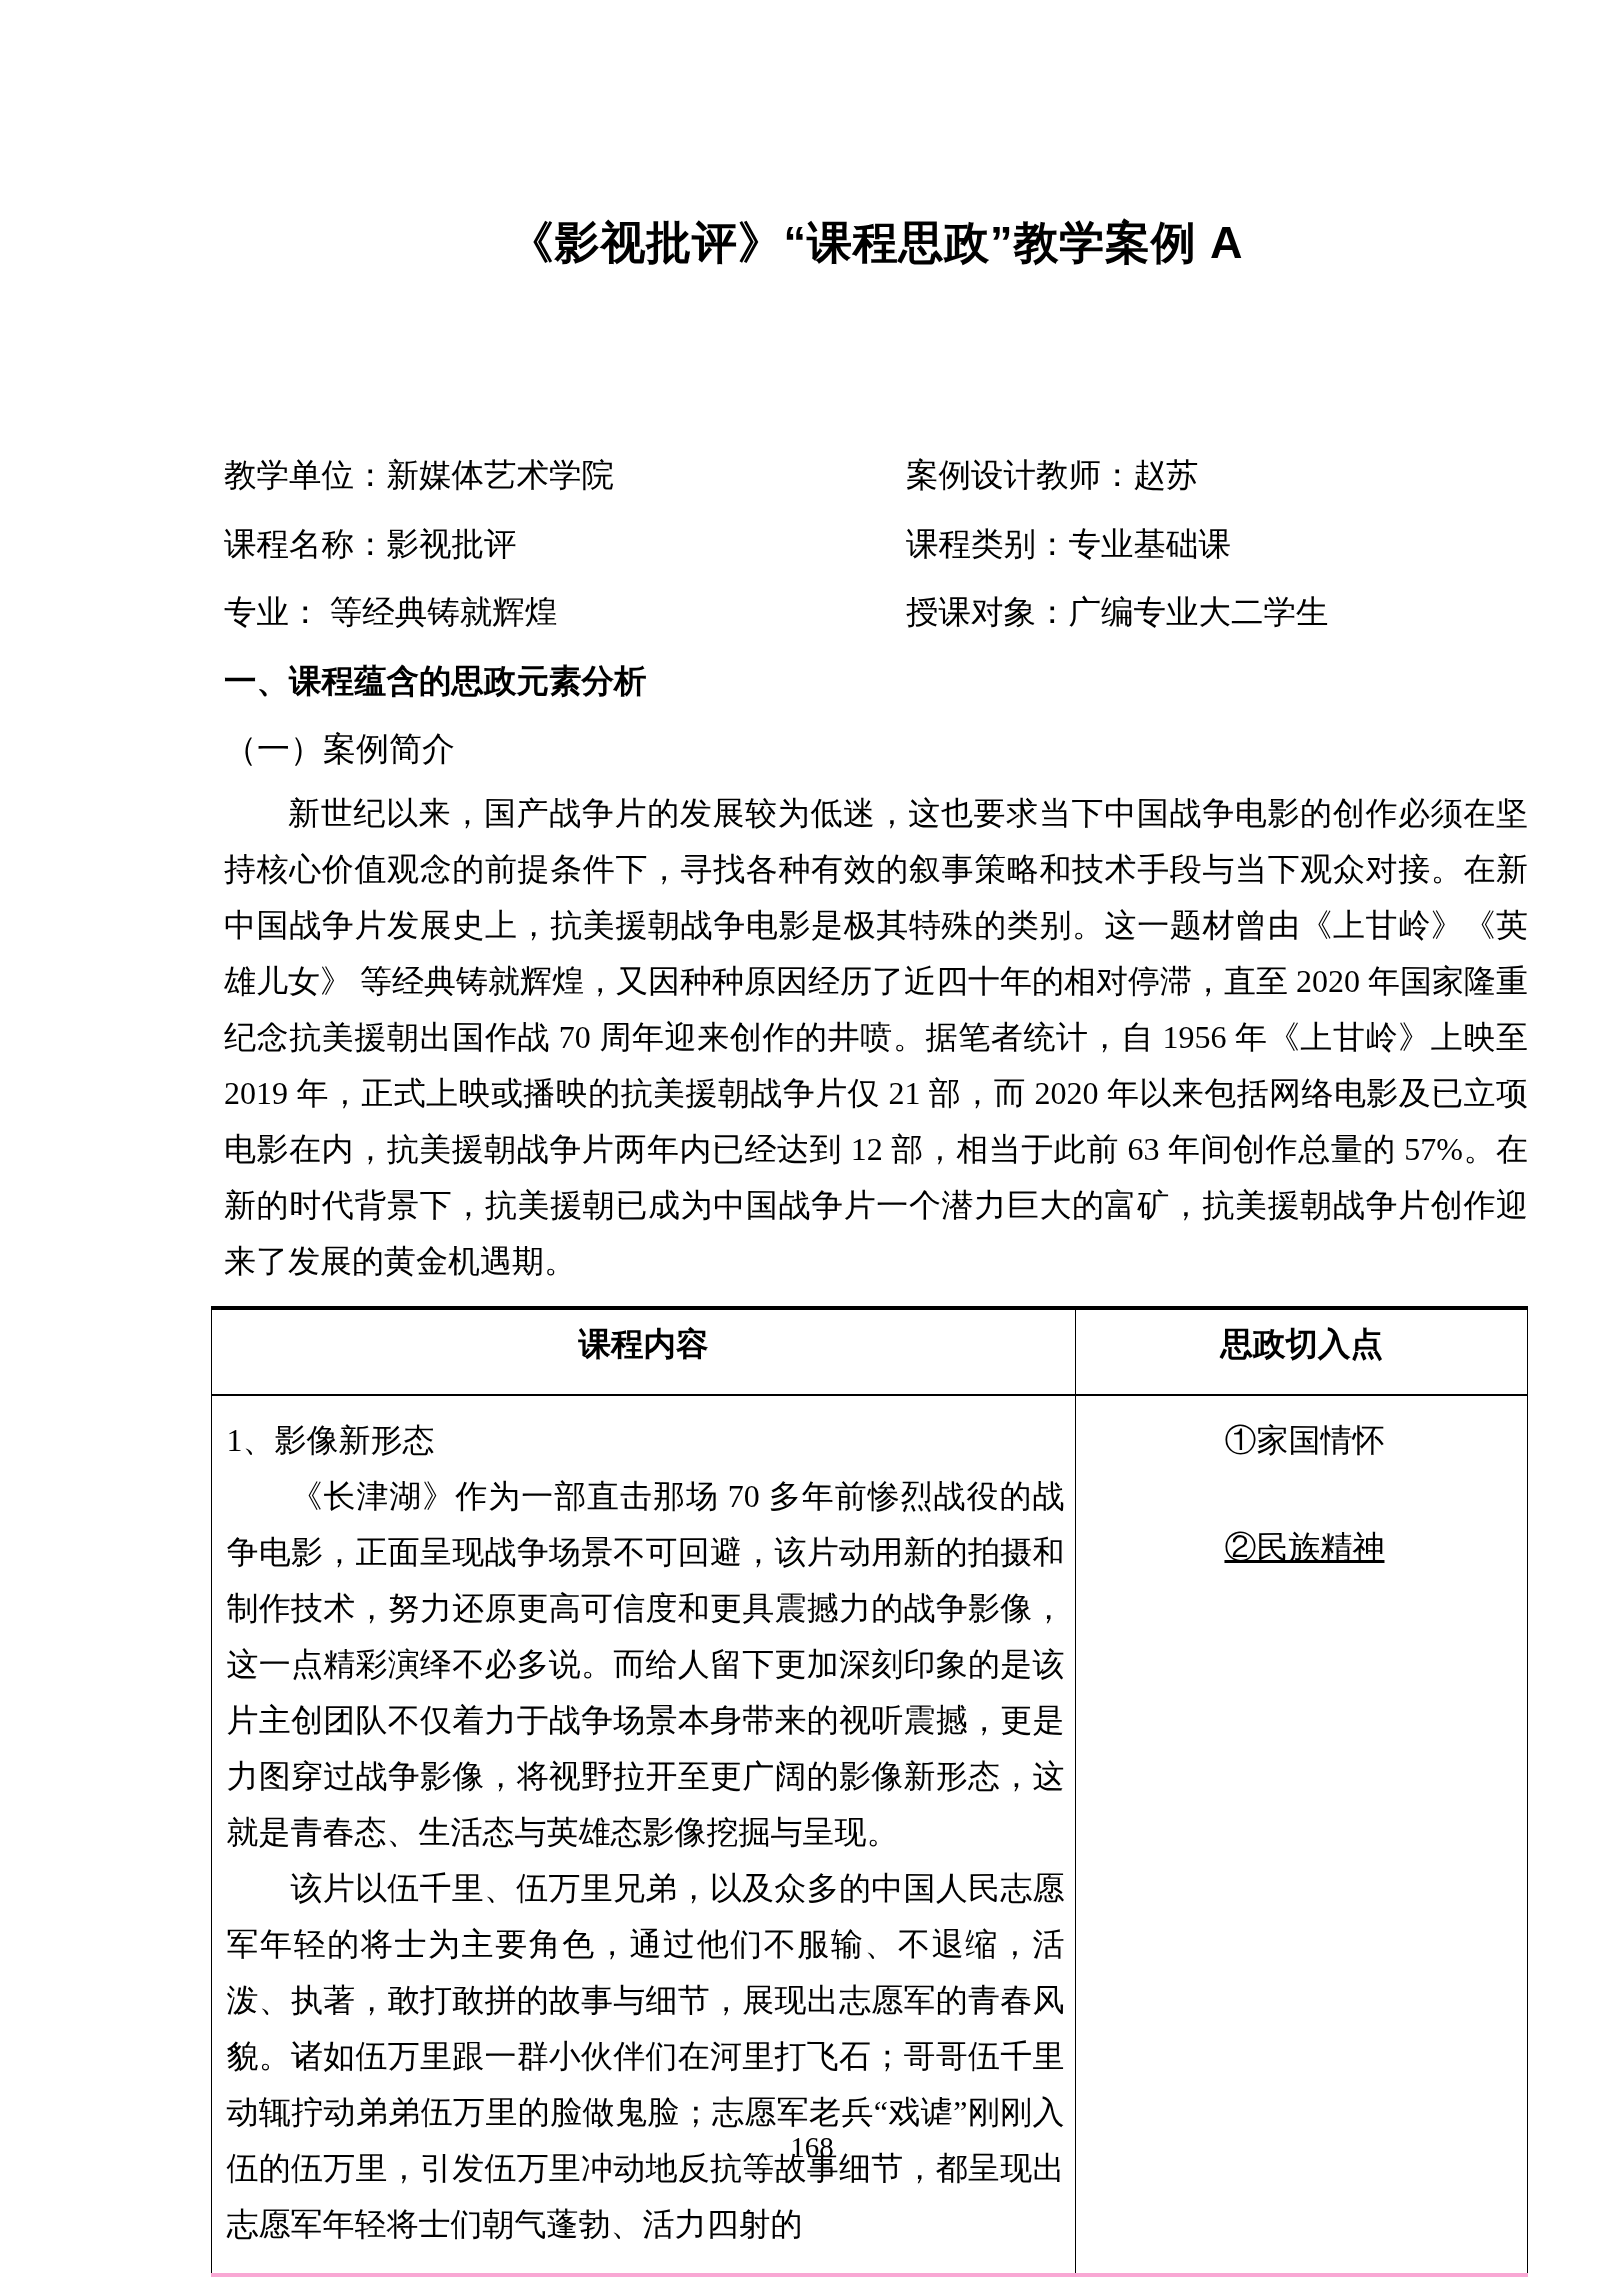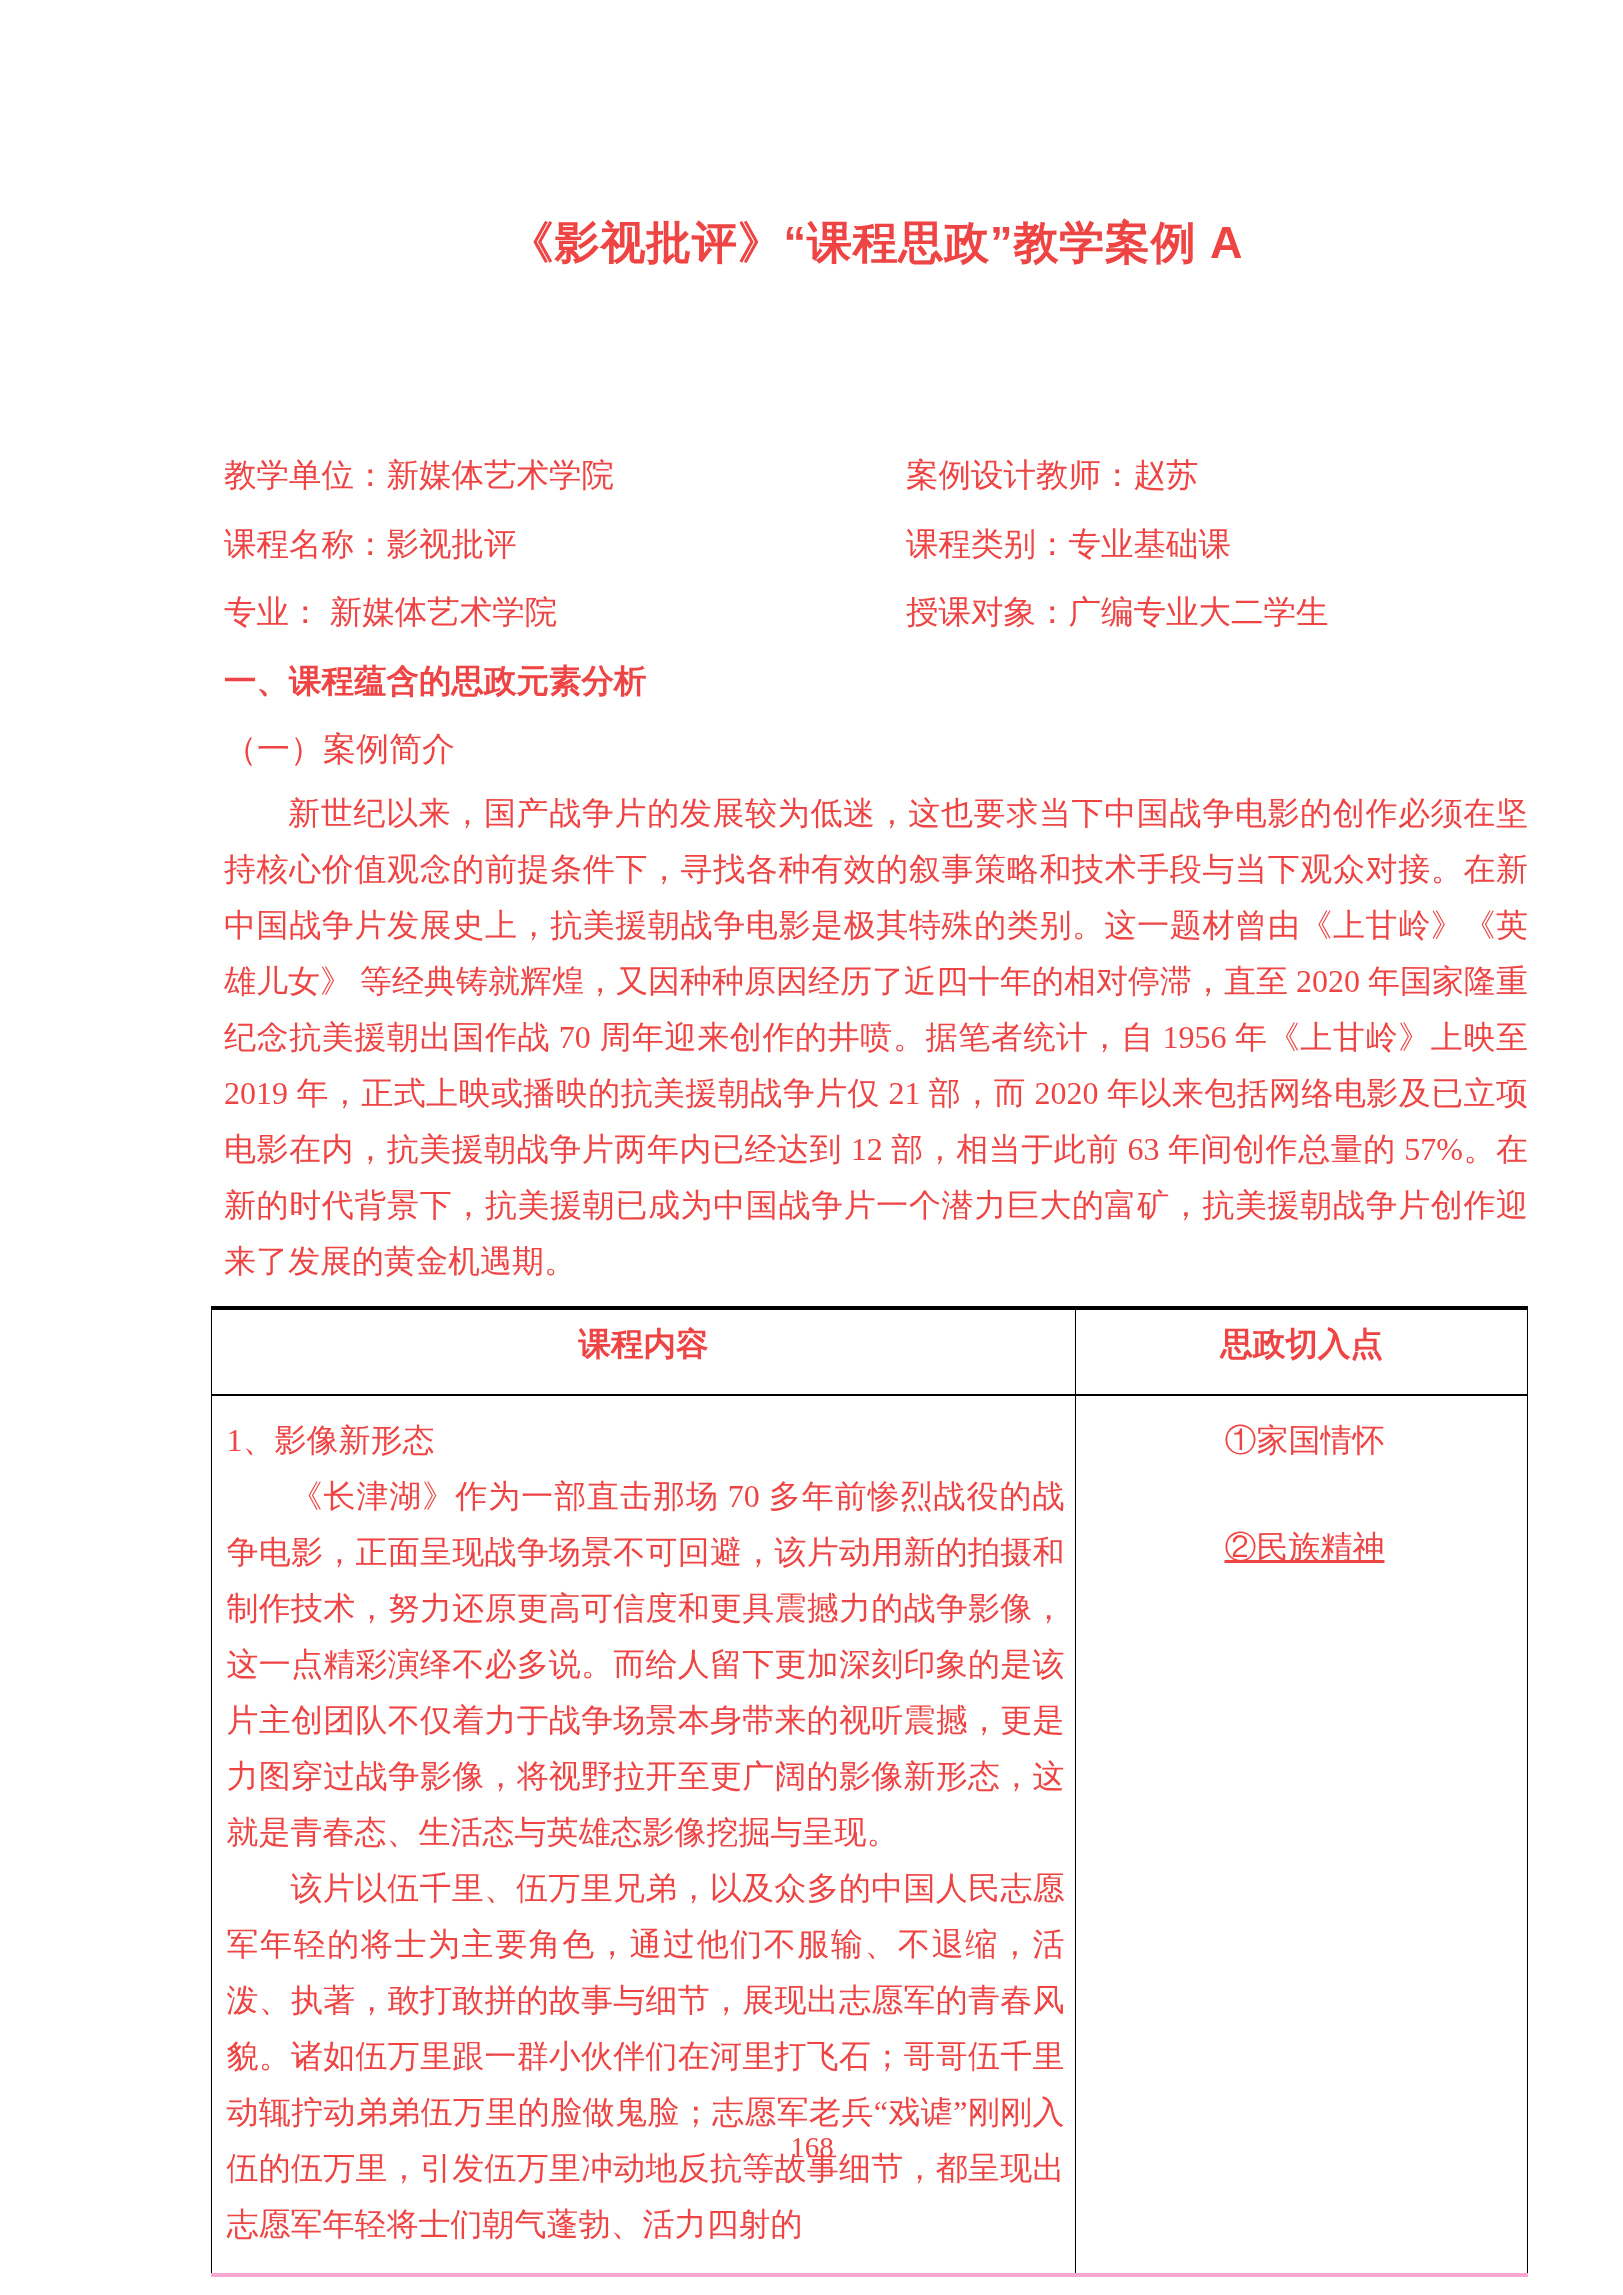--- a/index.html
+++ b/index.html
@@ -2,21 +2,21 @@
 <html lang="zh" style="font-size:12.7px"><head>
 <meta charset="utf-8">
 <style>
   * { box-sizing: border-box; margin: 0; padding: 0; }
   html, body { background: #ffffff; }
   .page {
     position: relative;
     width: 1624px;
     height: 2295px;
     background: #ffffff;
-    color: #ef4444;
+    color: #000000;
     font-family: "Liberation Serif", "DejaVu Serif", serif;
     overflow: hidden;
   }
   .content {
     position: absolute;
     left: 224px;
     top: 0;
     width: 1304px;
   }
   .doc-title {
@@ -105,21 +105,21 @@
 <div class="page">
   <div class="content">
 
     <div class="doc-title">《影视批评》“课程思政”教学案例 A</div>
 
     <div class="meta-grid">
       <div>教学单位：新媒体艺术学院</div>
       <div>案例设计教师：赵苏</div>
       <div>课程名称：影视批评</div>
       <div>课程类别：专业基础课</div>
-      <div>专业： 新媒体艺术学院</div>
+      <div>专业： 等经典铸就辉煌</div>
       <div>授课对象：广编专业大二学生</div>
     </div>
 
     <div class="section-heading">一、课程蕴含的思政元素分析</div>
 
     <div class="section-subheading">（一）案例简介</div>
 
     <div class="intro-paragraph">新世纪以来，国产战争片的发展较为低迷，这也要求当下中国战争电影的创作必须在坚持核心价值观念的前提条件下，寻找各种有效的叙事策略和技术手段与当下观众对接。在新中国战争片发展史上，抗美援朝战争电影是极其特殊的类别。这一题材曾由《上甘岭》《英雄儿女》 等经典铸就辉煌，又因种种原因经历了近四十年的相对停滞，直至 2020 年国家隆重纪念抗美援朝出国作战 70 周年迎来创作的井喷。据笔者统计，自 1956 年《上甘岭》上映至 2019 年，正式上映或播映的抗美援朝战争片仅 21 部，而 2020 年以来包括网络电影及已立项电影在内，抗美援朝战争片两年内已经达到 12 部，相当于此前 63 年间创作总量的 57%。在新的时代背景下，抗美援朝已成为中国战争片一个潜力巨大的富矿，抗美援朝战争片创作迎来了发展的黄金机遇期。</div>
 
     <table class="course-table">

